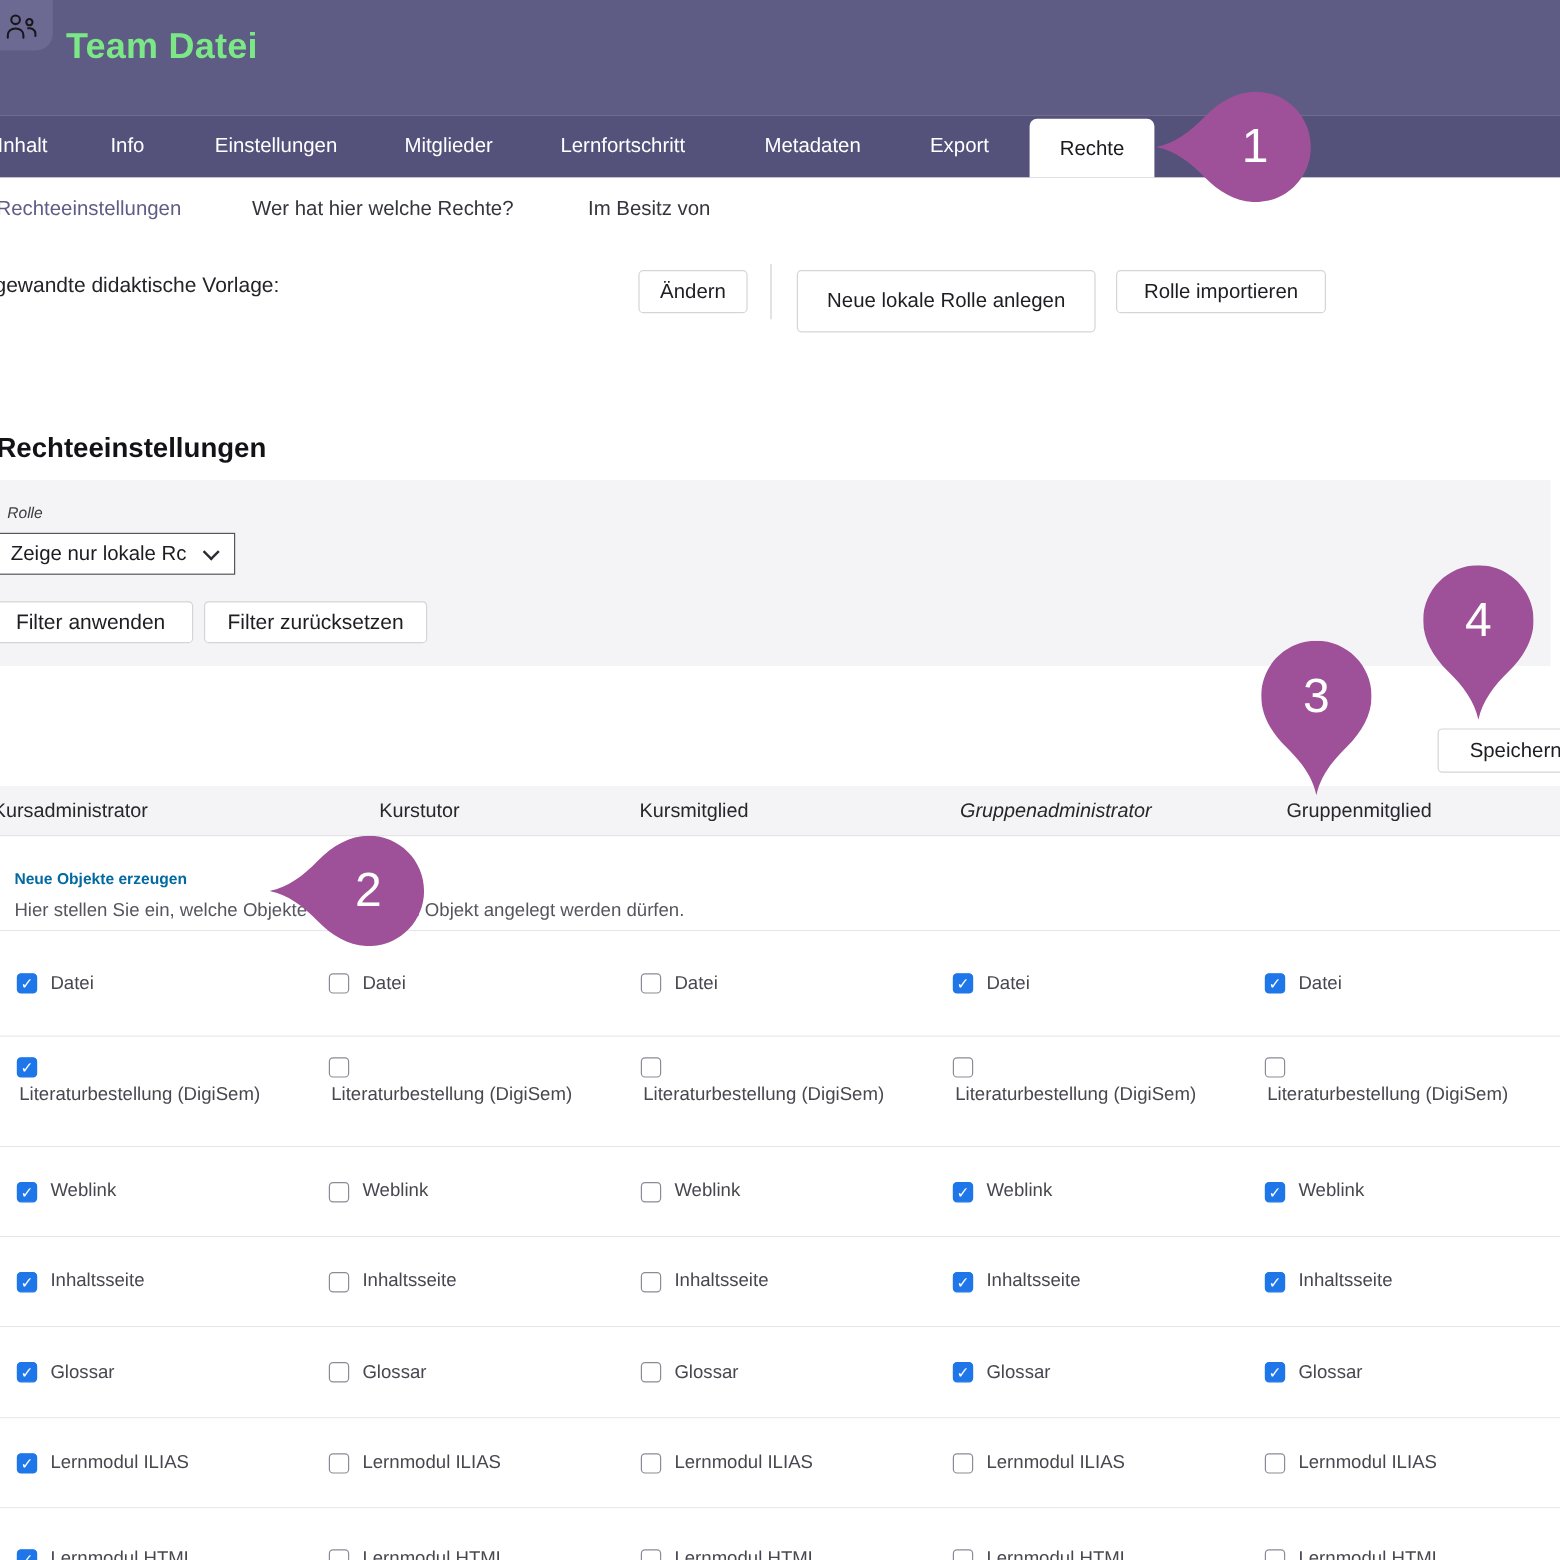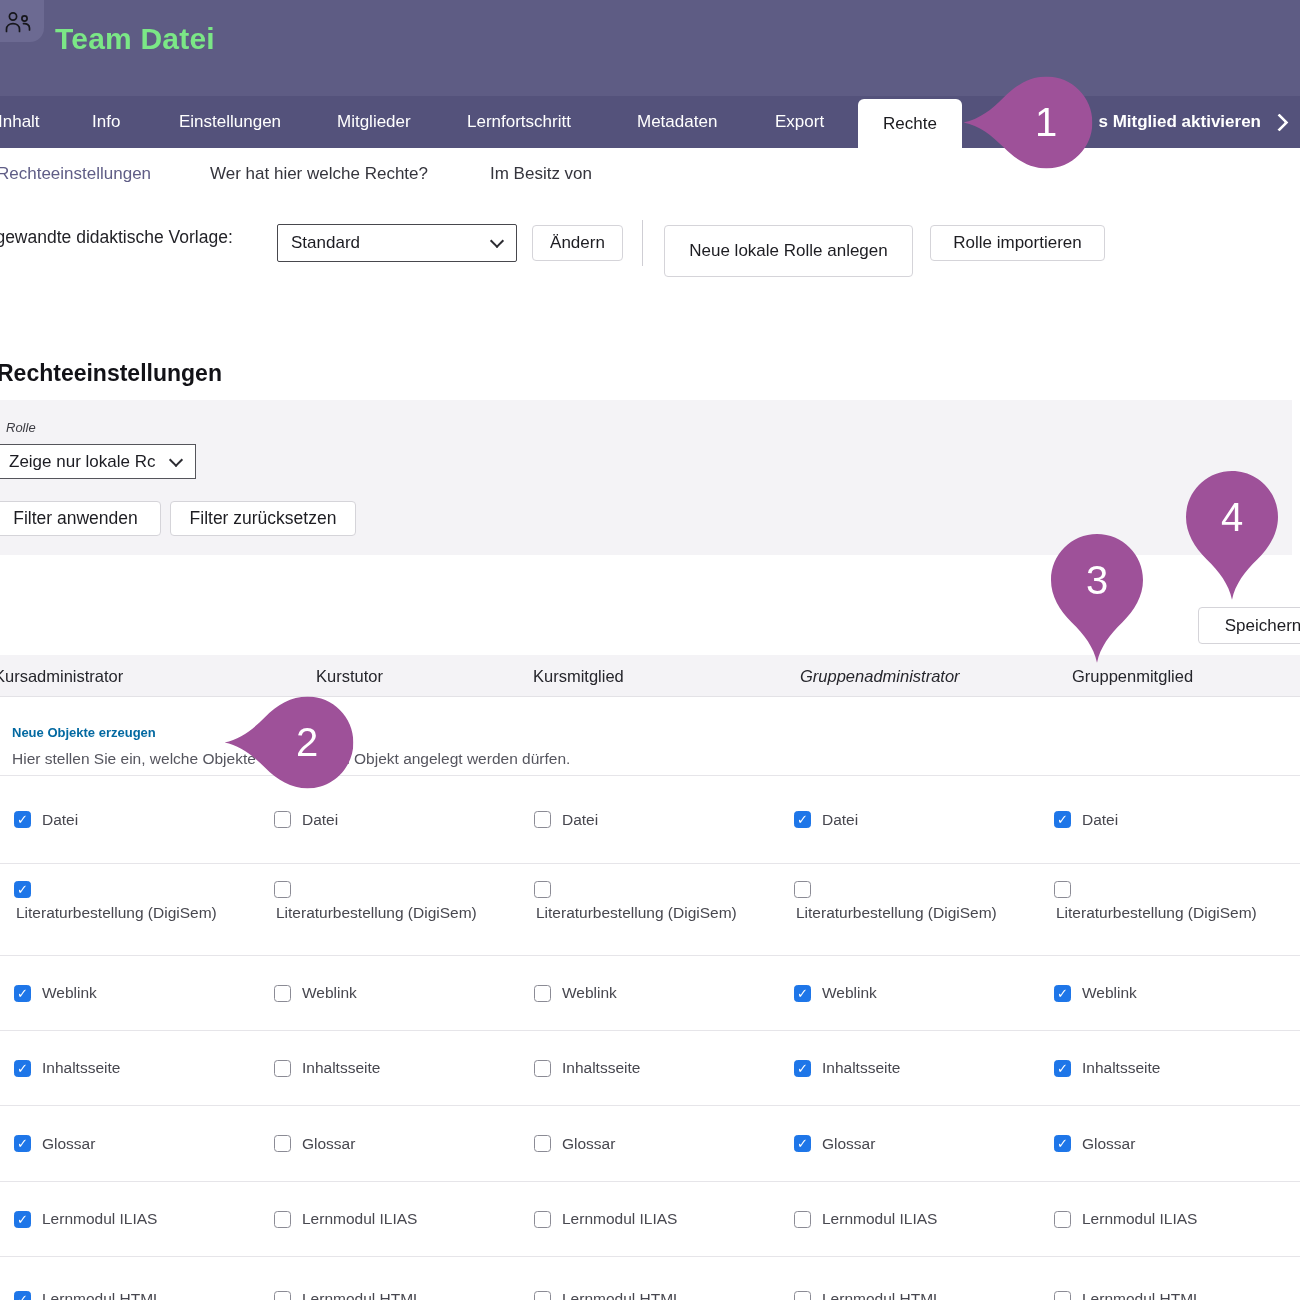--- a/index.html
+++ b/index.html
@@ -102,46 +102,38 @@
       <circle cx="9" cy="6.5" r="3.6"></circle>
       <path d="M2.5 21.5v-2.2c0-3.4 2.9-5.6 6.5-5.6s6.5 2.2 6.5 5.6v2.2"></path>
       <circle cx="20.5" cy="8.5" r="2.6"></circle>
       <path d="M19.5 13.6c3-.4 6 1.4 6 4.4v2"></path>
     </svg>
   </div>
   <h1 class="page-title">Team Datei</h1>
 </header>
 
 <nav class="tabbar" id="tabbar">
-  <div class="tab-overflow">
-    <span>s Mitglied aktivieren</span>
-    <span class="chev-right"></span>
-  </div>
 <span class="tab" style="left: -2px;">Inhalt</span>
     <span class="tab" style="left: 92px;">Info</span>
     <span class="tab" style="left: 179px;">Einstellungen</span>
     <span class="tab" style="left: 337px;">Mitglieder</span>
     <span class="tab" style="left: 467px;">Lernfortschritt</span>
     <span class="tab" style="left: 637px;">Metadaten</span>
     <span class="tab" style="left: 775px;">Export</span>
     <div class="tab-active" style="left: 858px; width: 104px;">Rechte</div>
   </nav>
 
 <nav class="subtabs" id="subtabs">
     <span class="subtab active" style="left: -3px;">Rechteeinstellungen</span>
     <span class="subtab" style="left: 210px;">Wer hat hier welche Rechte?</span>
     <span class="subtab" style="left: 490px;">Im Besitz von</span>
   </nav>
 
 <div class="toolbar">
   <span class="tpl-label">Angewandte didaktische Vorlage:</span>
-  <div class="select sel-template">
-    <span class="val">Standard</span>
-    <span class="chev-down"></span>
-  </div>
   <button class="btn btn-change">Ändern</button>
   <div class="vdiv"></div>
   <button class="btn btn-newrole">Neue lokale Rolle anlegen</button>
   <button class="btn btn-import">Rolle importieren</button>
 </div>
 
 <h2 class="section-heading">Rechteeinstellungen</h2>
 
 <div class="filter-panel">
   <div class="rolle-label">Rolle</div>

